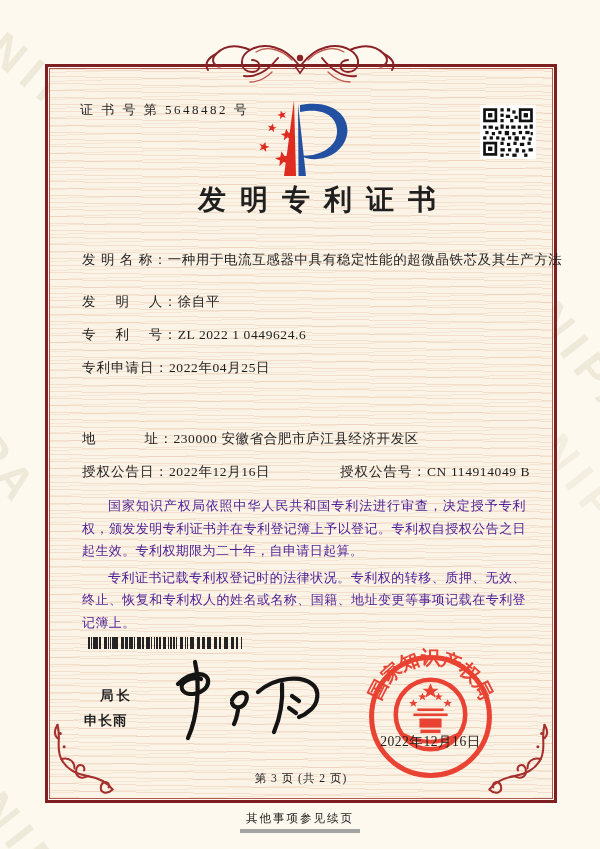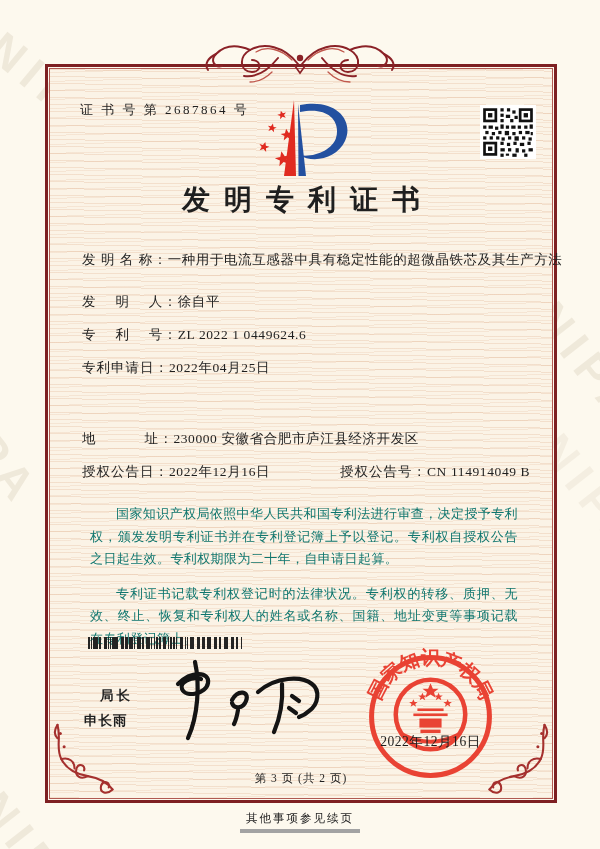--- a/index.html
+++ b/index.html
@@ -32,32 +32,32 @@
       repeating-linear-gradient(-1.5deg, rgba(219,165,128,0.18) 0 1px, rgba(0,0,0,0) 1px 9px),
       #fbf3e6;
   }
   .content{position:absolute;left:0;top:0;right:0;bottom:0;z-index:3;}
   
   .cert-no{position:absolute;left:32px;top:34px;font-size:13px;letter-spacing:2.5px;}
   .logo{position:absolute;left:190px;top:27px;width:130px;height:88px;}
   .qr{position:absolute;left:432px;top:38px;width:54px;height:52px;background:#fff;padding:1px;}
   .title{
     position:absolute;left:0;top:114px;width:100%;text-align:center;
-    font-size:28px;font-weight:bold;letter-spacing:14px;text-indent:14px;
+    font-size:28px;font-weight:bold;letter-spacing:14px;text-indent:14px;padding-left:16px;
   }
   
   .row{position:absolute;left:34px;font-size:13.5px;white-space:nowrap;}
   .row .lbl{letter-spacing:1px;}
   .row .val{letter-spacing:0.6px;}
   .pair2{position:absolute;left:258px;top:0;}
   
   .paras{position:absolute;left:30px;top:424px;width:452px;}
   .para{
     font-size:13px;line-height:22.5px;text-align:justify;text-indent:2em;
-    margin:12px;letter-spacing:0.4px;color:#0f766e;
+    margin:4px;letter-spacing:0.4px;color:#4c1d95;
   }
   
   .barcode{
     position:absolute;left:40px;top:570px;width:154px;height:12px;
     background:
       repeating-linear-gradient(90deg,#242424 0 2px,transparent 2px 3px,#242424 3px 4px,transparent 4px 7px,#242424 7px 10px,transparent 10px 12px,#242424 12px 13px,transparent 13px 17px),
       repeating-linear-gradient(90deg,#242424 0 1px,transparent 1px 5px,#242424 5px 7px,transparent 7px 11px);
   }
   .director-title{position:absolute;left:52px;top:620px;font-size:13.5px;font-weight:bold;
     font-family:"Liberation Sans","DejaVu Sans",sans-serif;letter-spacing:3px;}
@@ -106,21 +106,21 @@
     <circle cx="120" cy="20" r="3.2" fill="#8b2227" stroke="none"></circle>
     <path d="M115,28 l5,7 5,-7" stroke-width="1.6"></path>
   </g>
 </svg>
 
 <div class="frame">
   <div class="frame-inner"></div>
 
   <div class="content">
 
-    <div class="cert-no">证 书 号 第 2687864 号</div>
+    <div class="cert-no">证 书 号 第 5648482 号</div>
 
     <svg class="logo" viewBox="0 0 130 88">
       <defs>
         <path id="star" d="M0,-10 2.94,-3.09 10,-3.09 4.28,1.18 6.47,8.09 0,3.82 -6.47,8.09 -4.28,1.18 -10,-3.09 -2.94,-3.09 Z"></path>
       </defs>
       <use href="#star" transform="translate(44,21) scale(0.45) rotate(-15)" fill="#e02b20"></use>
       <use href="#star" transform="translate(34,34) scale(0.45) rotate(12)" fill="#e02b20"></use>
       <use href="#star" transform="translate(49,41) scale(0.62) rotate(-8)" fill="#e02b20"></use>
       <use href="#star" transform="translate(26,53) scale(0.52) rotate(15)" fill="#e02b20"></use>
       <use href="#star" transform="translate(45,65) scale(0.78) rotate(-12)" fill="#e02b20"></use>

